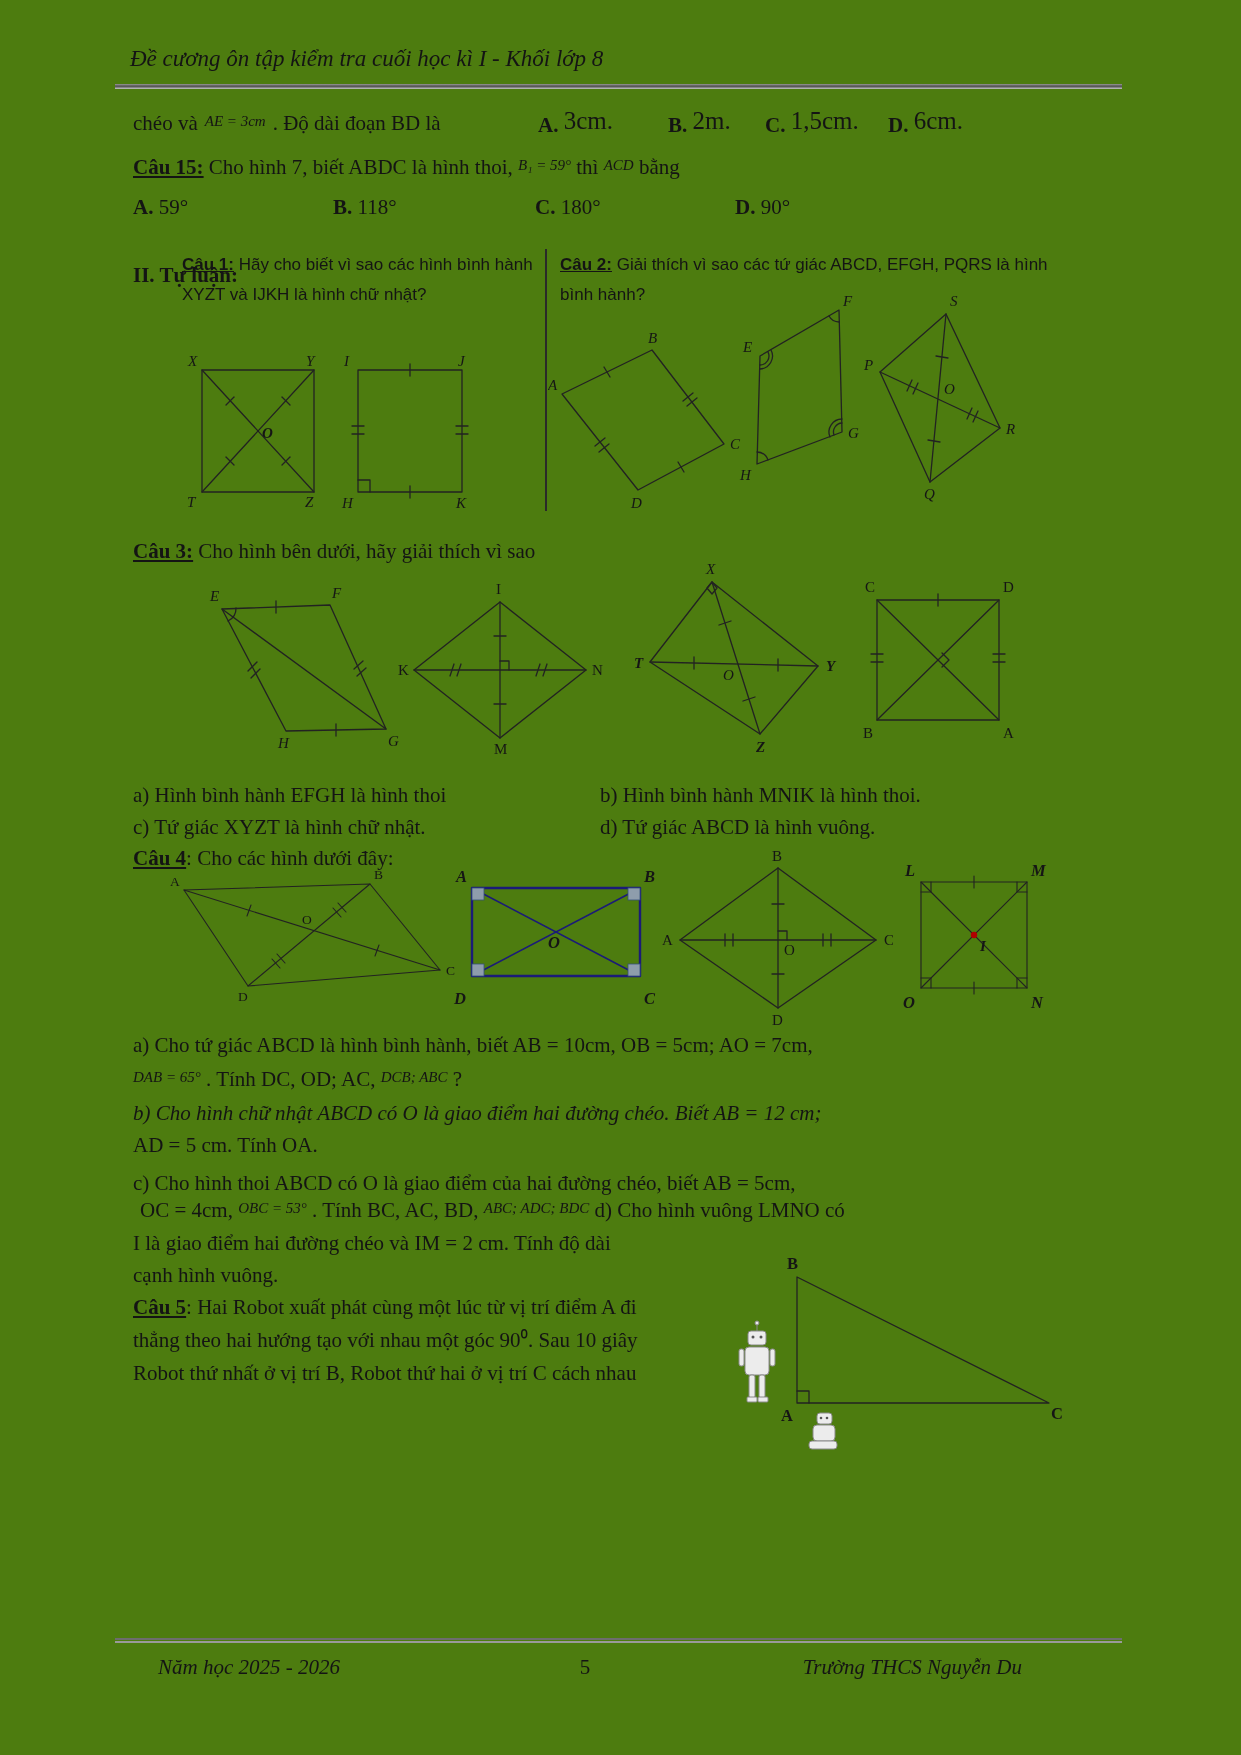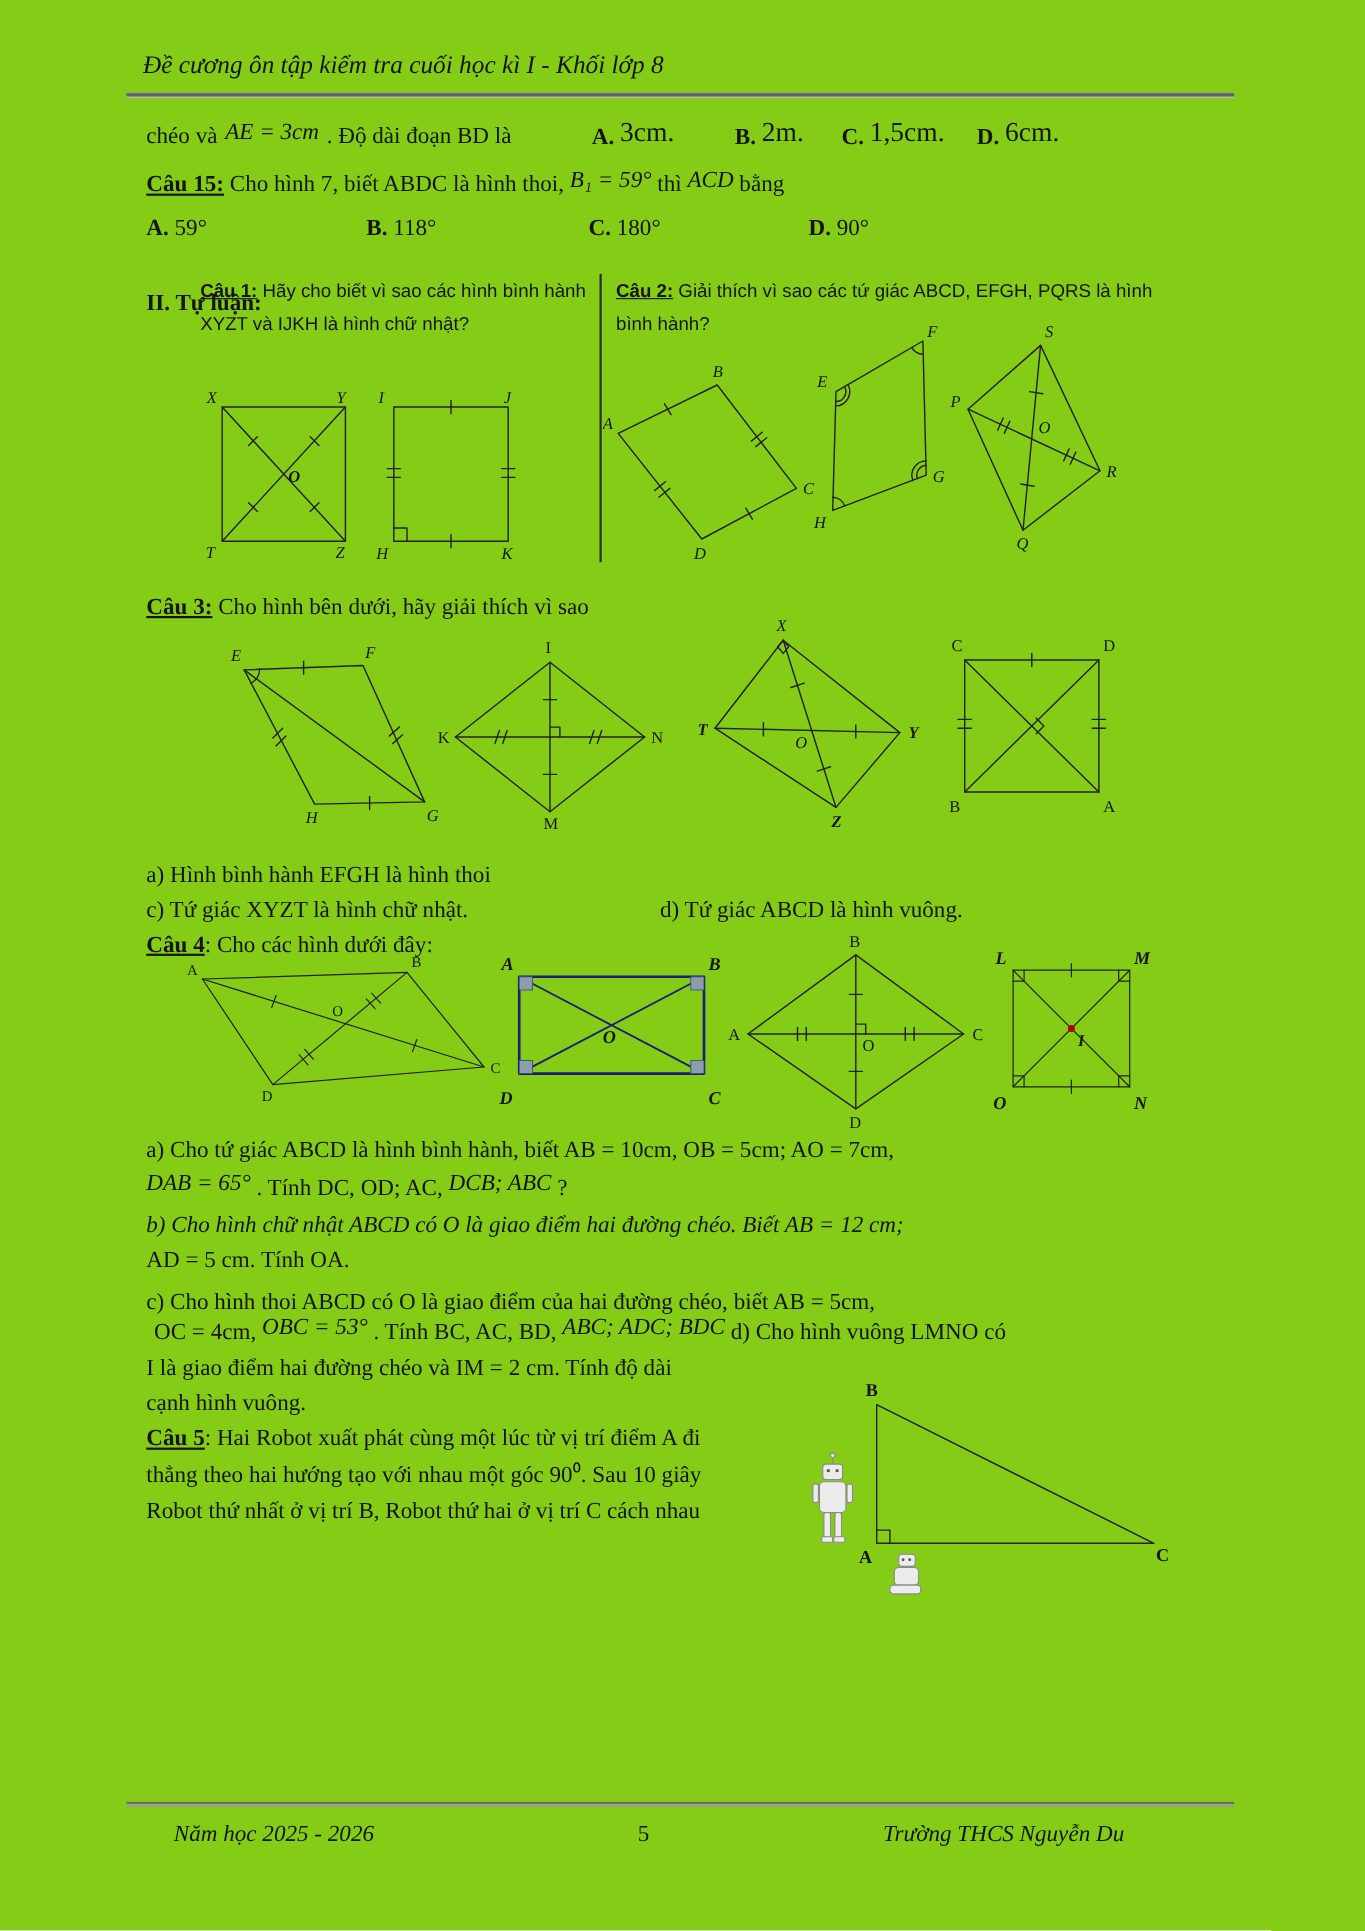--- a/index.html
+++ b/index.html
@@ -1,26 +1,26 @@
 <!DOCTYPE html>
 <html><head>
 <meta charset="utf-8">
 <style>
   * { margin:0; padding:0; box-sizing:border-box; }
   html,body { background:#ffffff; }
-  .page { position:relative; width:1241px; height:1755px; background:#84cc16; color:#141414;
+  .page { position:relative; width:1241px; height:1755px; background:#4d7c0f; color:#141414;
           font-family:"Liberation Serif",serif; overflow:hidden; }
   .abs { position:absolute; }
   .serif { font-size:21px; line-height:31px; font-family:"Liberation Serif",serif; }
   .sans  { font-family:"Liberation Sans",sans-serif; font-size:17px; line-height:30px; }
   .b { font-weight:bold;margin-top:36px; }
   .u { text-decoration:underline; }
   .i { font-style:italic; }
   .title { font-style:italic; font-size:23px; white-space:nowrap; }
-  .math { font-style:italic; font-size:21px; position:relative; top:-4px; white-space:nowrap; }
+  .math { font-style:italic; font-size:15px; position:relative; top:-4px; white-space:nowrap; }
   .mv   { font-size:25px; position:relative; top:-3px; }
   .opt  { position:absolute; top:0; white-space:nowrap; }
   .hr-head { height:5px; background:linear-gradient(to bottom,#9a9a9a 0%,#4e4e4e 45%,#c7c7c7 100%); }
   .hr-foot { height:5px; border-top:2px solid #6d6d6d; border-bottom:2px solid #9a9a9a; }
   .vline { width:2px; background:#2a2a2a; }
   .geo { stroke:#222; stroke-width:1.3; fill:none; stroke-linecap:round; stroke-linejoin:round; }
   svg text { font-family:"Liberation Serif",serif; font-size:15px; font-style:italic; fill:#151515; stroke:none; }
   svg text.up { font-style:normal; }
   svg text.bd { font-weight:bold; }
   svg text.sm { font-size:13.5px; }
@@ -223,20 +223,21 @@
       <line x1="148" y1="88" x2="160" y2="88"></line>
         <line x1="148" y1="96" x2="160" y2="96"></line>
     </g>
     <text class="up" x="20" y="26">C</text>
     <text class="up" x="158" y="26">D</text>
     <text class="up" x="18" y="172">B</text>
     <text class="up" x="158" y="172">A</text>
   </svg>
 
   <div class="abs serif" style="left:133px; top:780px;">a) Hình bình hành EFGH là hình thoi</div>
+  <div class="abs serif" style="left:600px; top:780px;">b) Hình bình hành MNIK là hình thoi.</div>
   <div class="abs serif" style="left:133px; top:812px;">c) Tứ giác XYZT là hình chữ nhật.</div>
   <div class="abs serif" style="left:600px; top:812px;">d) Tứ giác ABCD là hình vuông.</div>
 
   <div class="abs serif" style="left:133px; top:843px;">
     <b class="u">Câu 4</b><span>: Cho các hình dưới đây:</span>
   </div>
 
   <svg class="abs" style="left:152px; top:862px;" width="305" height="148" viewBox="0 0 305 148">
     <g class="geo" style="stroke-width:1.1;">
       <path d="M32,28 L218,22 L288,108 L96,124 Z"></path>

